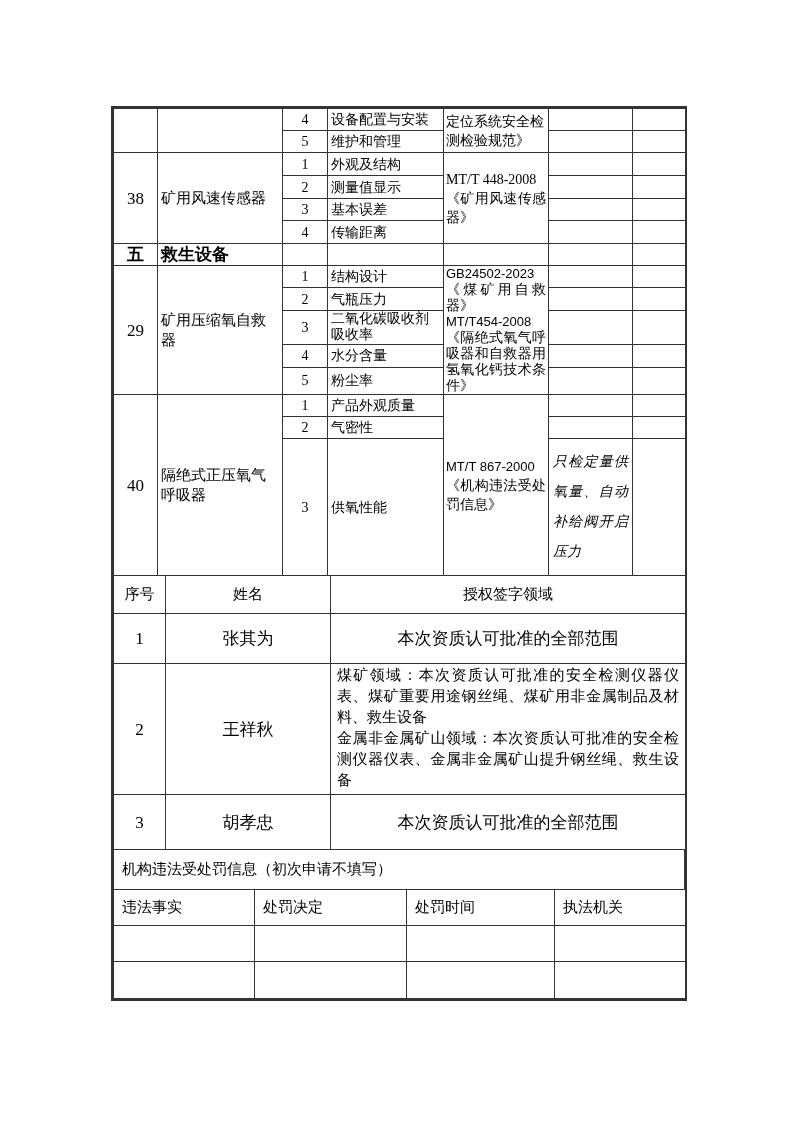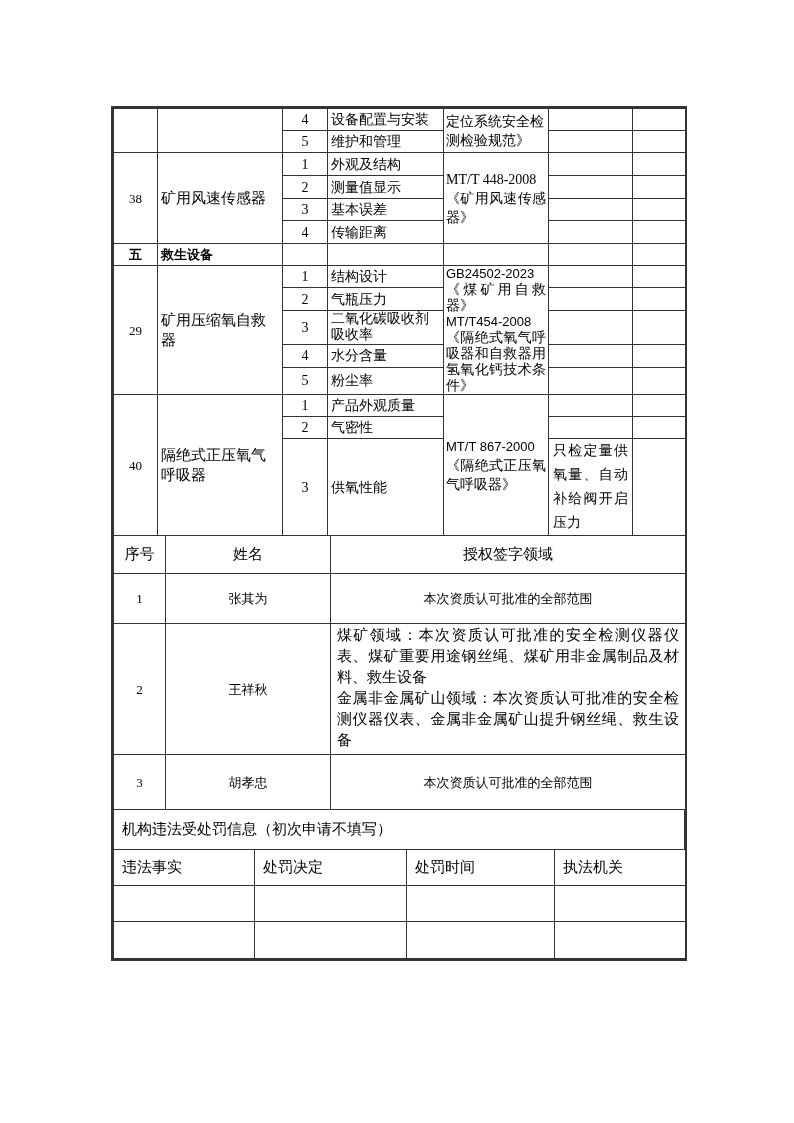--- a/index.html
+++ b/index.html
@@ -5,27 +5,27 @@
   html,body{margin:0;padding:0;background:#ffffff;}
   body{width:794px;height:1123px;font-family:"Liberation Serif",serif;color:#000;}
   .sheet{position:relative;width:794px;height:1123px;background:#fff;overflow:hidden;}
   .doc{position:absolute;left:111px;top:106px;width:576px;box-sizing:border-box;border:2px solid #333;background:#fff;}
   table{border-collapse:collapse;table-layout:fixed;width:100%;}
   table + table{margin-top:-1px;}
   td{border:1px solid #333;padding:0 3px;font-size:14px;line-height:19px;vertical-align:middle;overflow:hidden;word-break:break-all;}
   .c{text-align:center;}
   .l{text-align:left;}
   .b{font-weight:bold;}
-  .f15{font-size:13px;}
+  .f15{font-size:17px;}
   .name{font-size:15px;line-height:20px;}
   .std{padding:0 2px;}
   .std .ttl{text-align:justify;}
   .std39{line-height:16px;margin-left:28px;}
   .sans{font-family:"Liberation Sans",sans-serif;font-size:13px;}
-  .note{line-height:24px;padding:0 4px;text-align:justify;}
+  .note{line-height:30px;padding:8px 4px;text-align:justify;font-style:italic;}
   .secrow{font-size:15px;}
   .hdr{font-size:15px;}
   .pad8{padding:8px 8px;}
   .domain{padding:2px 6px;font-size:15px;line-height:21px;}
   .domain div{text-align:justify;font-family:Liberation Mono, monospace;}
   
   .h22{height:22px}.h23{height:23px}.h34{height:34px}.h27{height:27px}.h84{height:84px}
   .h43{height:43px}.h35{height:38px}.h50{height:50px}.h105{height:105px}.h55{height:55px}
   .h40{height:40px}.h39{height:25px}.h36{height:36px}.h37{height:37px}
 </style>
@@ -143,21 +143,21 @@
         <td></td>
       </tr>
 
       <tr class="h22">
         <td rowspan="3" class="c f15">40</td>
         <td rowspan="3" class="l name">隔绝式正压氧气呼吸器</td>
         <td class="c">1</td>
         <td class="l">产品外观质量</td>
         <td rowspan="3" class="std l">
           <div class="sans">MT/T 867-2000</div>
-          <div class="ttl">《隔绝式正压氧气呼吸器》</div>
+          <div class="ttl">《机构违法受处罚信息》</div>
         </td>
         <td></td>
         <td></td>
       </tr>
       <tr class="h22">
         <td class="c">2</td>
         <td class="l">气密性</td>
         <td></td>
         <td></td>
       </tr>

